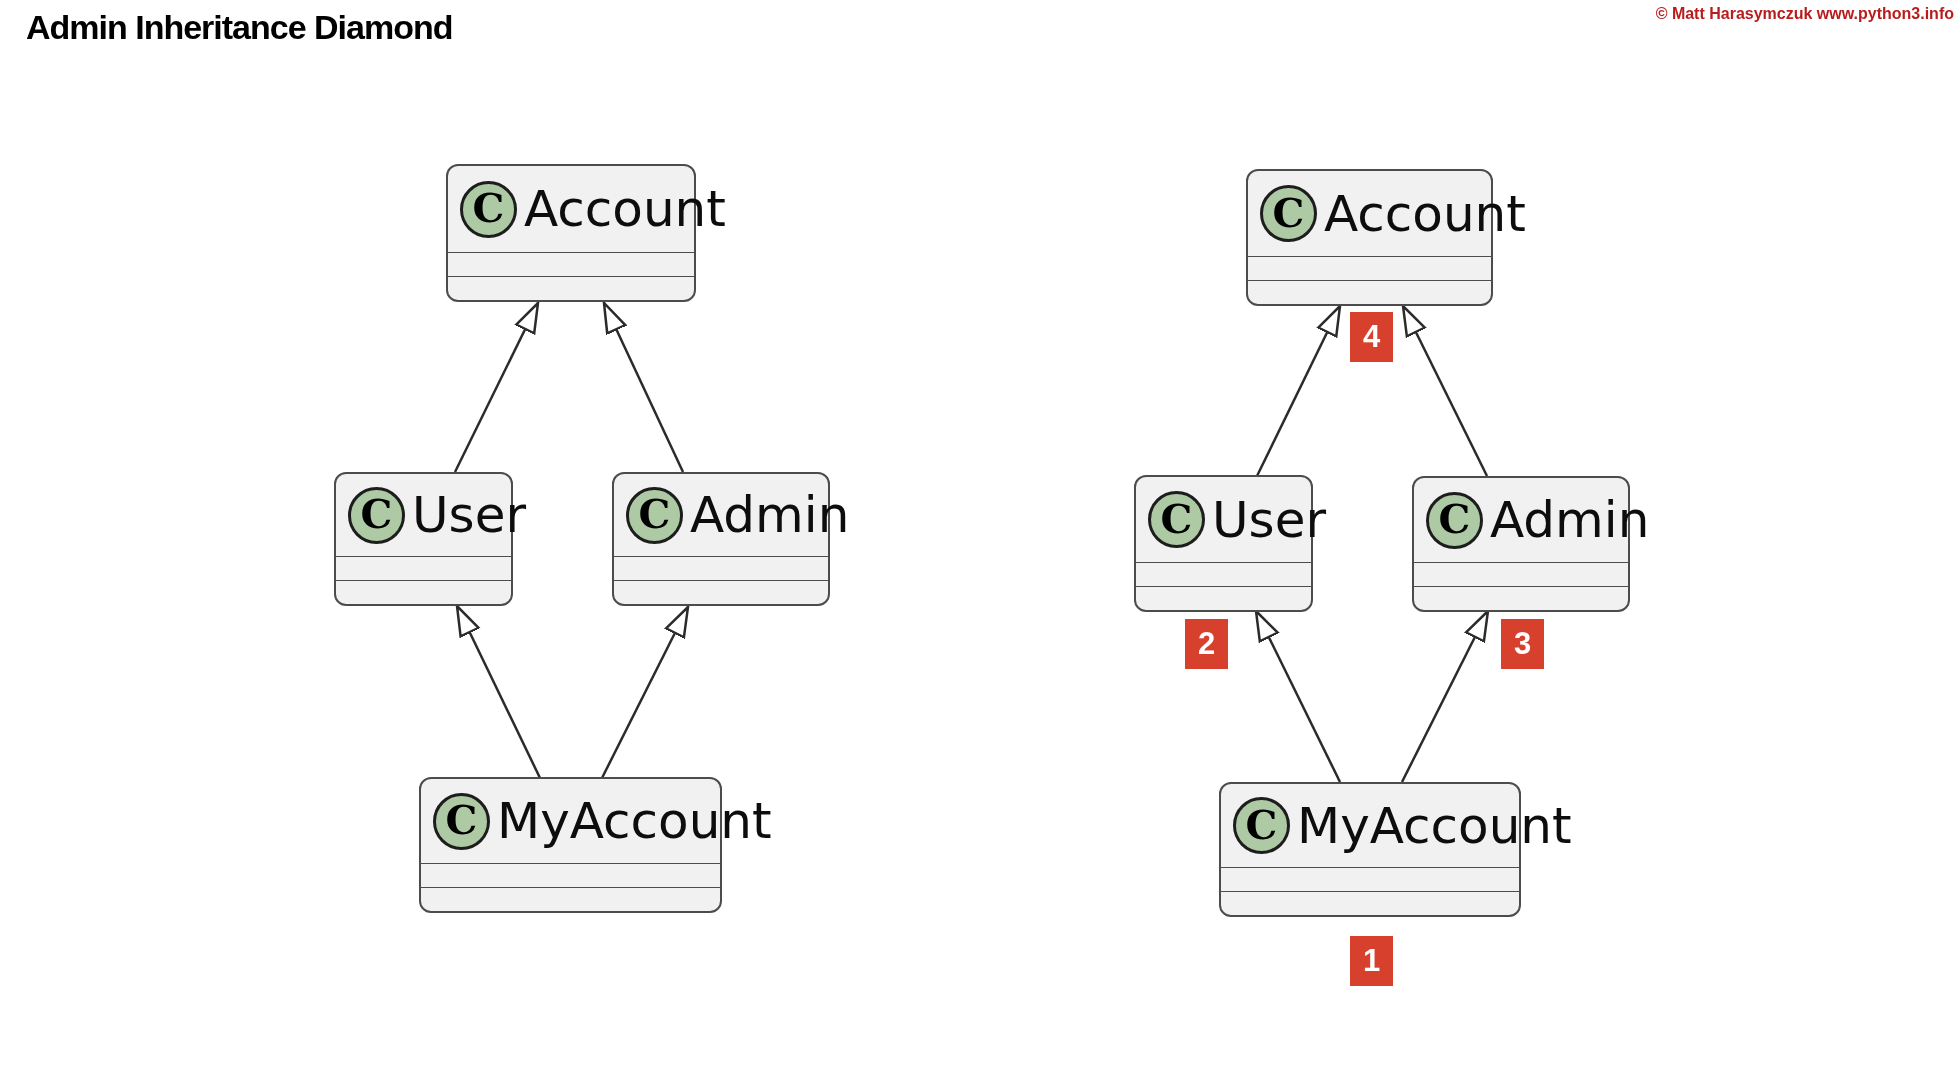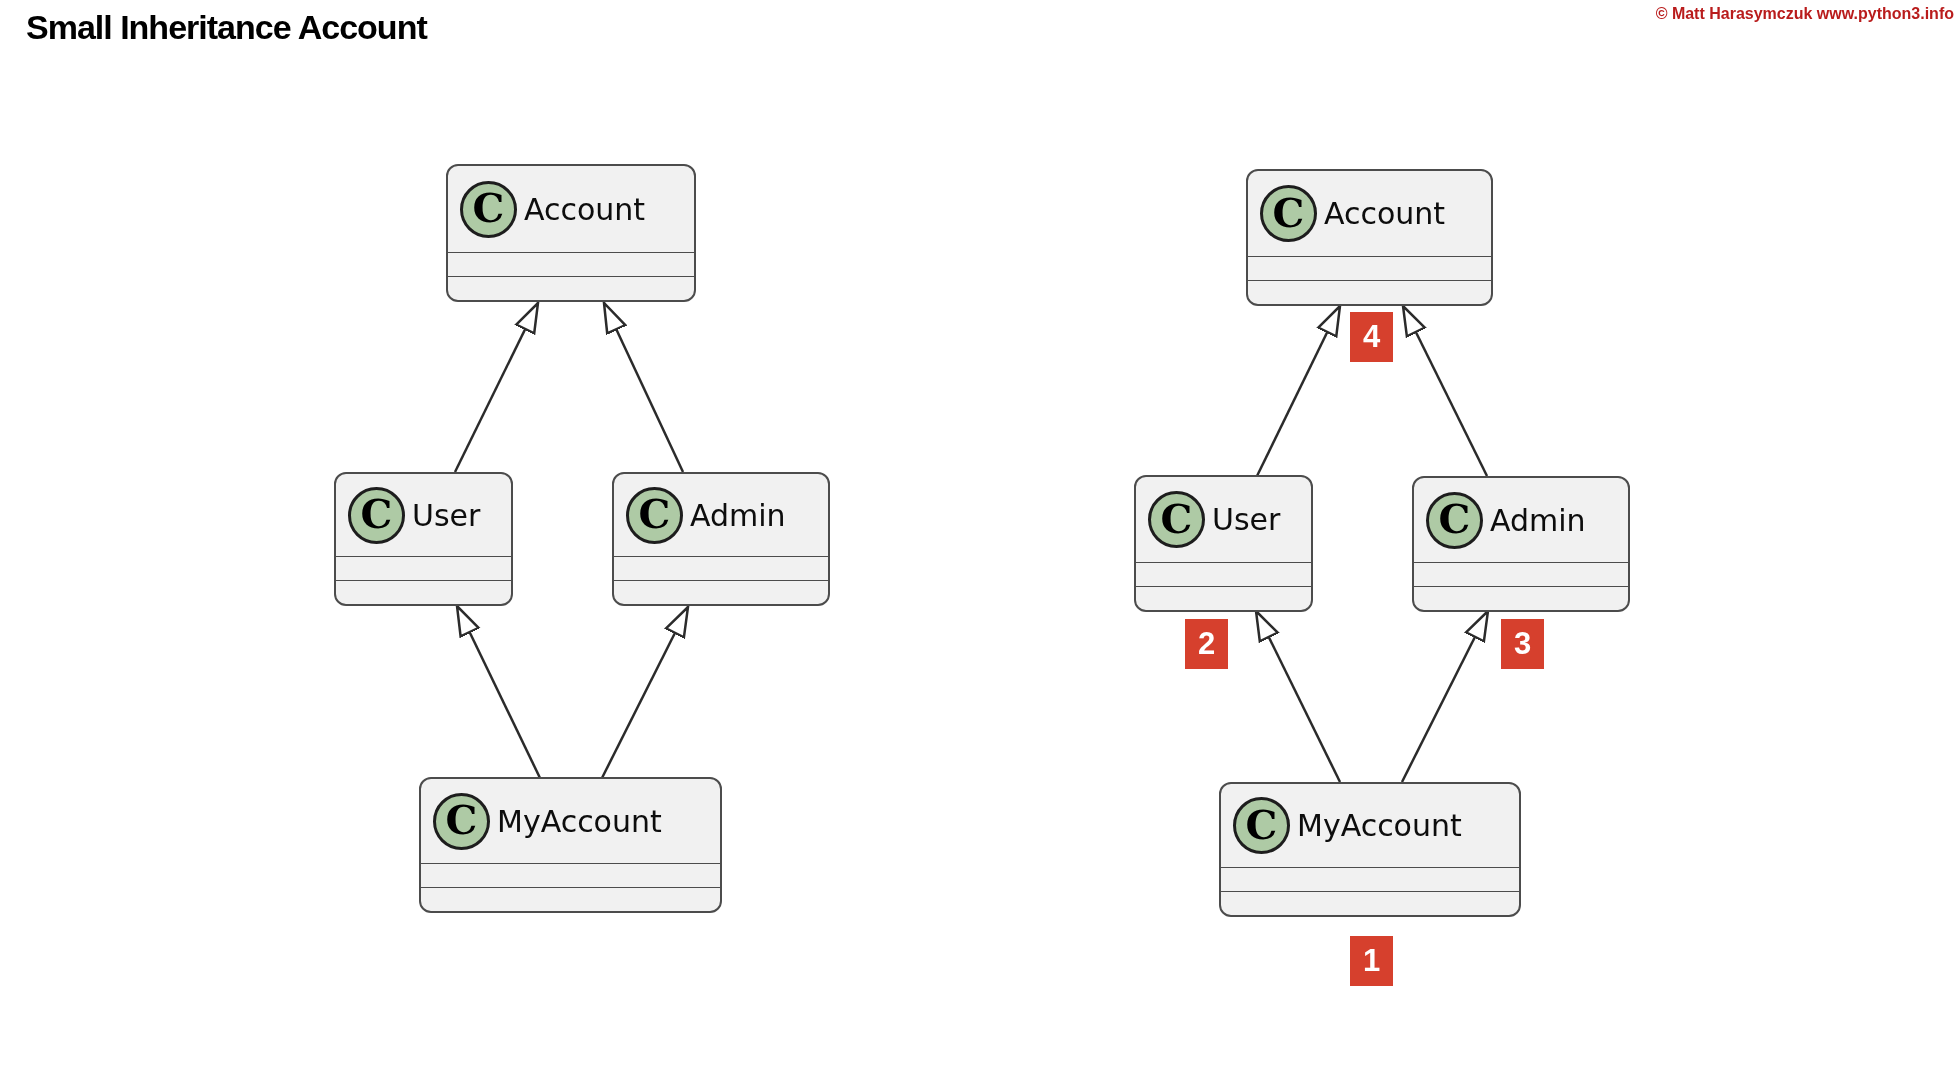--- a/index.html
+++ b/index.html
@@ -28,37 +28,37 @@
   .c-circle{
     width:57px;height:57px;border-radius:50%;box-sizing:border-box;
     background:#aecaa5;border:3px solid #1d1d1d;flex:0 0 auto;
     display:flex;align-items:center;justify-content:center;
   }
   .c-circle span{
     font-family:"DejaVu Serif",serif;font-weight:bold;font-size:40px;
     color:#000;line-height:1;transform:translateY(-1px);
   }
   .uml-name{
-    font-family:"DejaVu Sans",sans-serif;font-size:30px;color:#0d0d0d;
+    font-family:"DejaVu Sans",sans-serif;font-size:50px;color:#0d0d0d;
     margin-left:7px;white-space:nowrap;
   }
   .uml-sect{
     height:23px;flex:0 0 auto;border-top:1.5px solid #4c4c4c;
   }
   .badge{
     position:absolute;z-index:3;width:43px;height:50px;
     background:#d6402d;color:#ffffff;
     font:bold 31px "Liberation Sans",sans-serif;
     display:flex;align-items:center;justify-content:center;
   }
 </style>
 </head>
 <body>
 
-<div class="page-title">Small Inheritance Account</div>
+<div class="page-title">Admin Inheritance Diamond</div>
 <div class="copyright">© Matt Harasymczuk www.python3.info</div>
 
 <svg class="edges-svg" width="1960" height="1080">
   <defs>
     <marker id="tri" markerUnits="userSpaceOnUse" markerWidth="34" markerHeight="26" refX="30" refY="12" orient="auto">
       <path d="M1,2 L30,12 L1,22 Z" fill="#ffffff" stroke="#2b2b2b" stroke-width="2.5"></path>
     </marker>
   </defs>
 
   <line x1="455" y1="472" x2="538" y2="303" stroke="#2b2b2b" stroke-width="2.5" marker-end="url(#tri)"></line>

